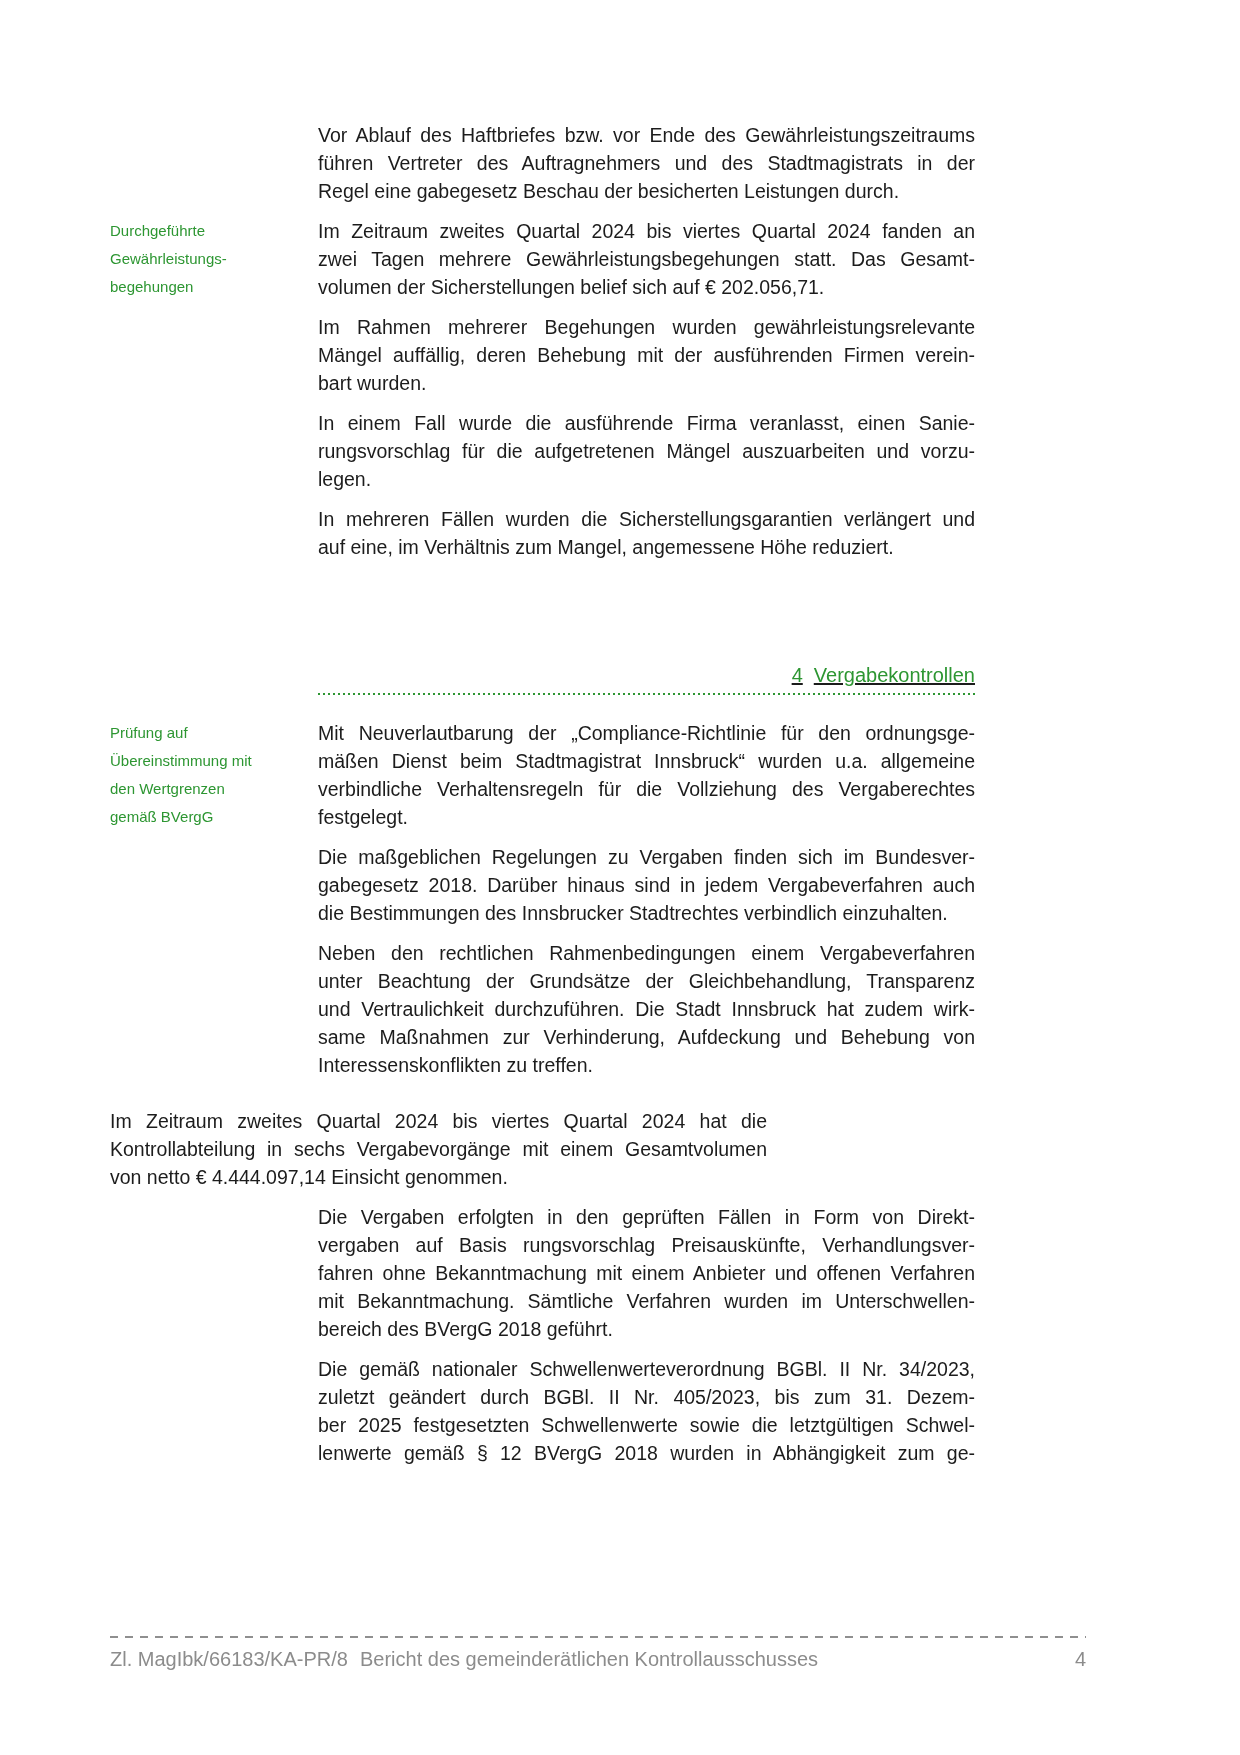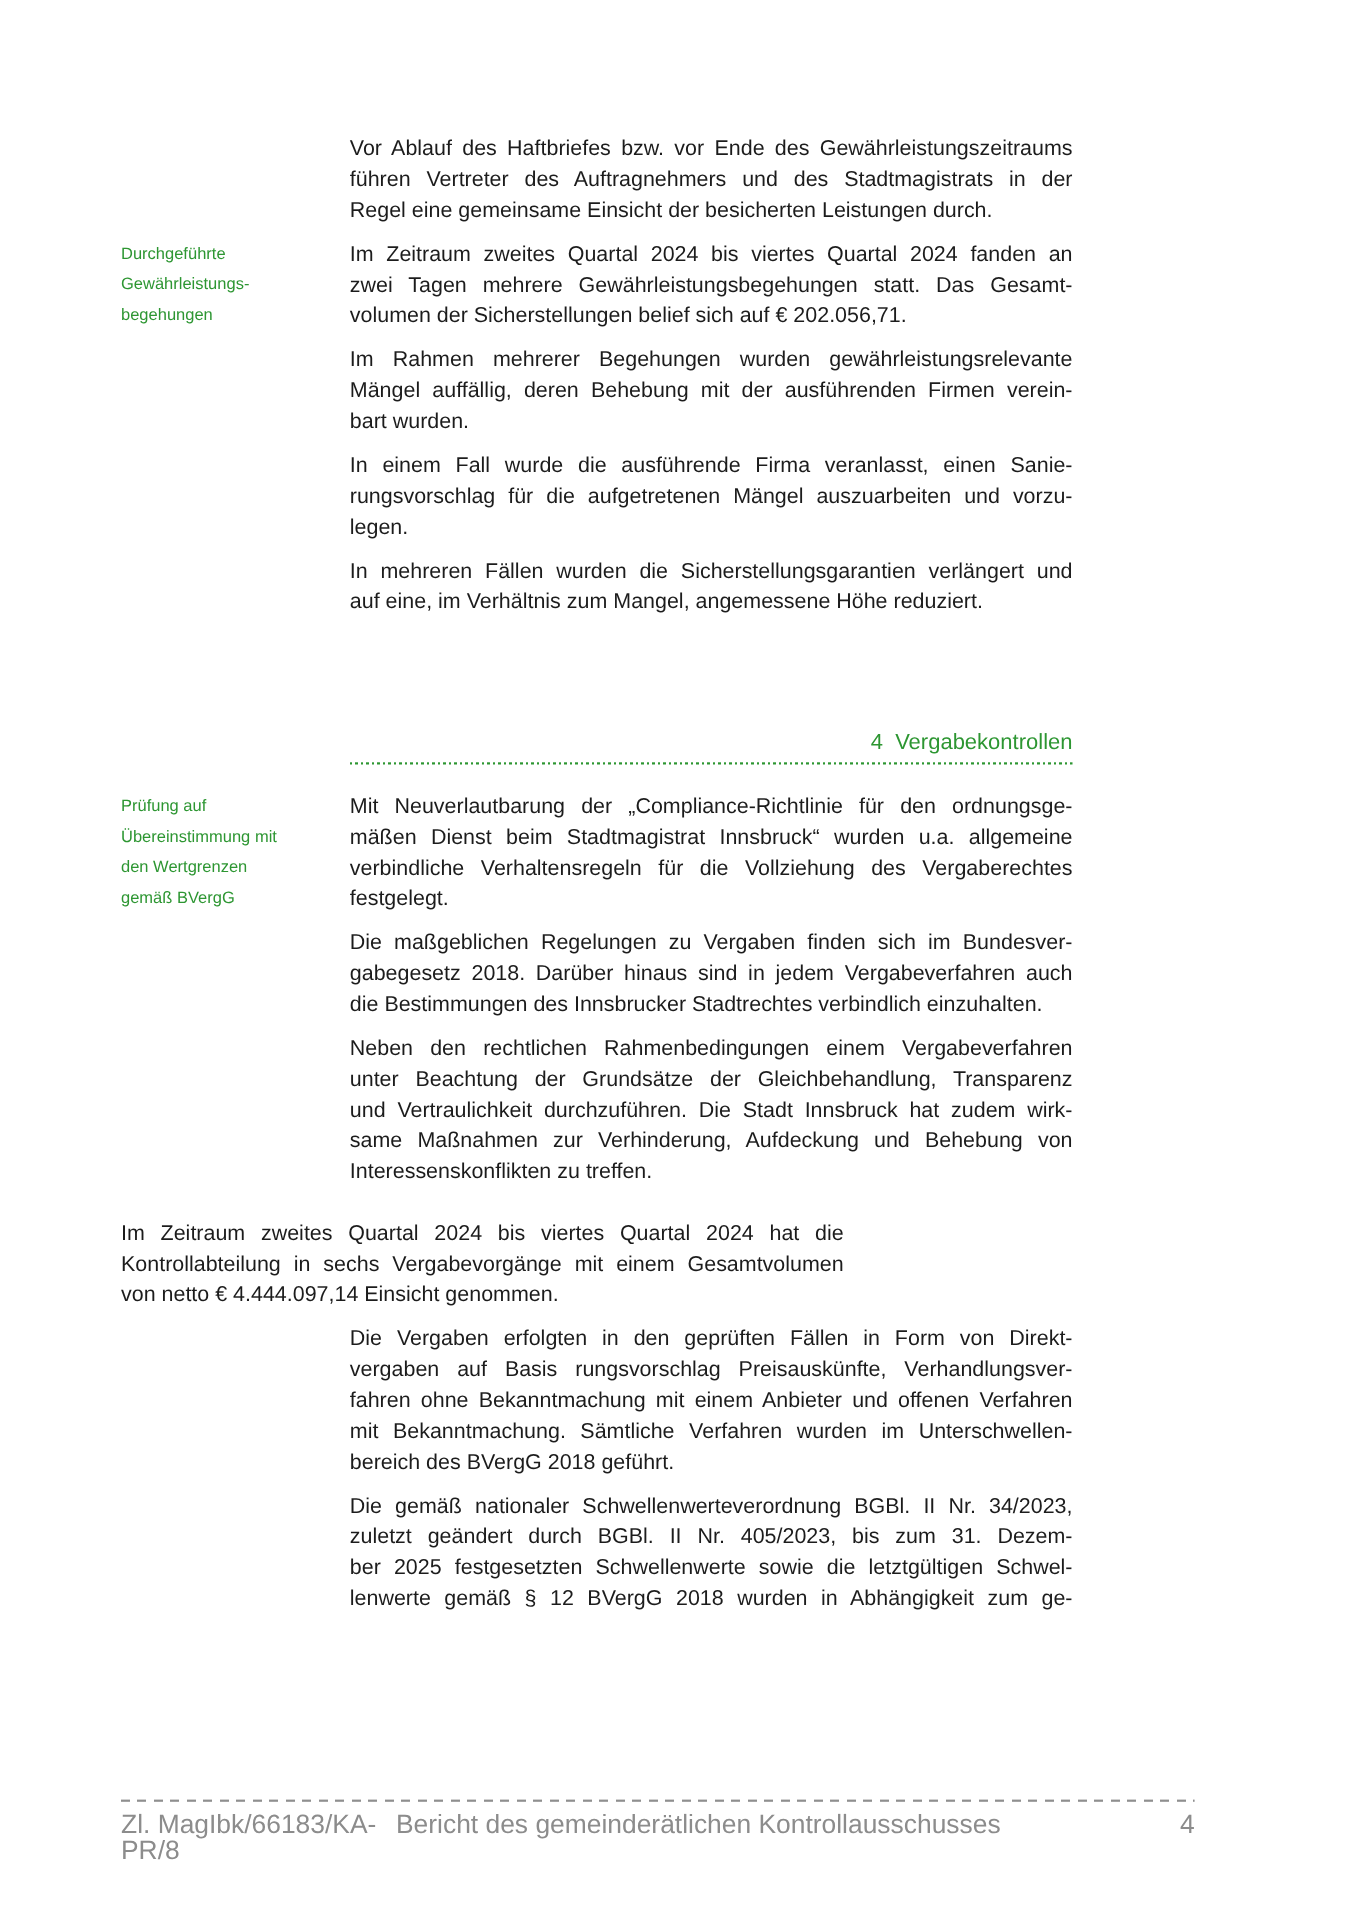--- a/index.html
+++ b/index.html
@@ -43,20 +43,21 @@
   .jline{
     text-align:justify;
     text-align-last:justify;
   }
   .jline.last{
     text-align-last:left;
   }
   .heading-block{
     margin-top:100px;
     margin-bottom:24px;
+    text-decoration:underline;
   }
   .section-gap{
     margin-top:28px;
   }
   .heading{
     text-align:right;
     color:var(--green);
     font-size:20px;
     line-height:28px;
   }
@@ -74,21 +75,21 @@
   }
   .dash-rule{
     height:2px;
     background:repeating-linear-gradient(to right, #8f8f8f 0 8px, transparent 8px 15px);
   }
   .footer-row{
     margin-top:9px;
     display:flex;
     align-items:baseline;
     color:var(--gray);
-    font-size:24px;
+    font-size:20px;
     line-height:24px;
   }
   .footer-ref{
     width:250px;
     flex:none;
   }
   .footer-page{
     margin-left:auto;
   }
 </style>
@@ -96,21 +97,21 @@
 <body>
 
 <div class="page">
 
   <div class="content">
       <div class="block">
         <div class="side"></div>
         <div class="bodycol">
           <div class="jline">Vor Ablauf des Haftbriefes bzw. vor Ende des Gewährleistungszeitraums</div>
           <div class="jline">führen Vertreter des Auftragnehmers und des Stadtmagistrats in der</div>
-          <div class="jline last">Regel eine gemeinsame Einsicht der besicherten Leistungen durch.</div>
+          <div class="jline last">Regel eine gabegesetz Beschau der besicherten Leistungen durch.</div>
         </div>
       </div>
       <div class="block">
         <div class="side">
           <div class="side-line">Durchgeführte</div>
           <div class="side-line">Gewährleistungs-</div>
           <div class="side-line">begehungen</div>
         </div>
         <div class="bodycol">
           <div class="jline">Im Zeitraum zweites Quartal 2024 bis viertes Quartal 2024 fanden an</div>

